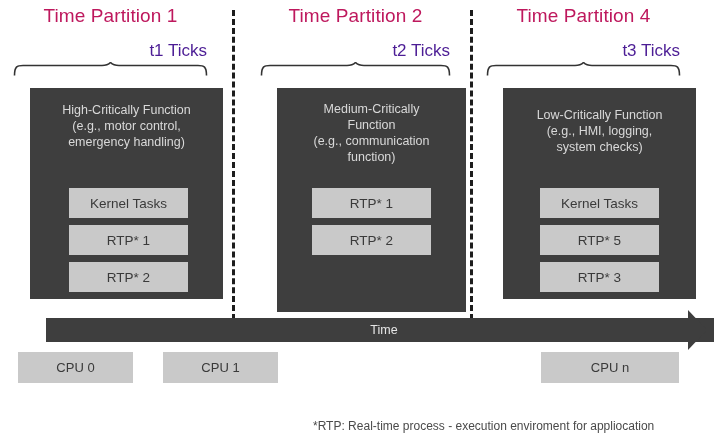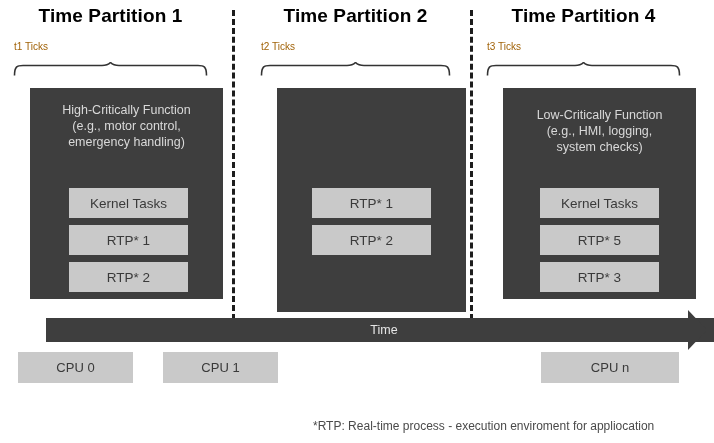--- a/index.html
+++ b/index.html
@@ -16,31 +16,31 @@
     width: 714px;
     height: 443px;
     background: #ffffff;
     overflow: hidden;
   }
 
   
   .partition-title {
     position: absolute;
     text-align: center;
-    color: #000000;
+    color: #be185d;
     font-size: 19px;
-    font-weight: 700;
+    font-weight: 400;
     letter-spacing: 0.1px;
     white-space: nowrap;
   }
   .ticks-label {
     position: absolute;
-    text-align: left;
-    color: #a16207;
-    font-size: 10px;
+    text-align: right;
+    color: #4c1d95;
+    font-size: 17px;
     white-space: nowrap;
   }
 
   
   .brace {
     position: absolute;
     height: 14px;
   }
   .brace svg { display: block; width: 100%; height: 100%; }
 
@@ -158,20 +158,24 @@
     <div class="partition-caption" style="top:14px;">High-Critically Function
 (e.g., motor control,
 emergency handling)</div>
 
     <div class="task-box" style="left:39px; top:100px; width:119px; height:30px;">Kernel Tasks</div>
     <div class="task-box" style="left:39px; top:137px; width:119px; height:30px;">RTP* 1</div>
     <div class="task-box" style="left:39px; top:174px; width:119px; height:30px;">RTP* 2</div>
   </div>
 
   <div class="partition-box" style="left:261px; top:88px; width:189px; height:224px;">
+    <div class="partition-caption" style="top:13px;">Medium-Critically
+Function
+(e.g., communication
+function)</div>
 
     <div class="task-box" style="left:35px; top:100px; width:119px; height:30px;">RTP* 1</div>
     <div class="task-box" style="left:35px; top:137px; width:119px; height:30px;">RTP* 2</div>
   </div>
 
   <div class="partition-box" style="left:487px; top:88px; width:193px; height:211px;">
     <div class="partition-caption" style="top:19px;">Low-Critically Function
 (e.g., HMI, logging,
 system checks)</div>
 

